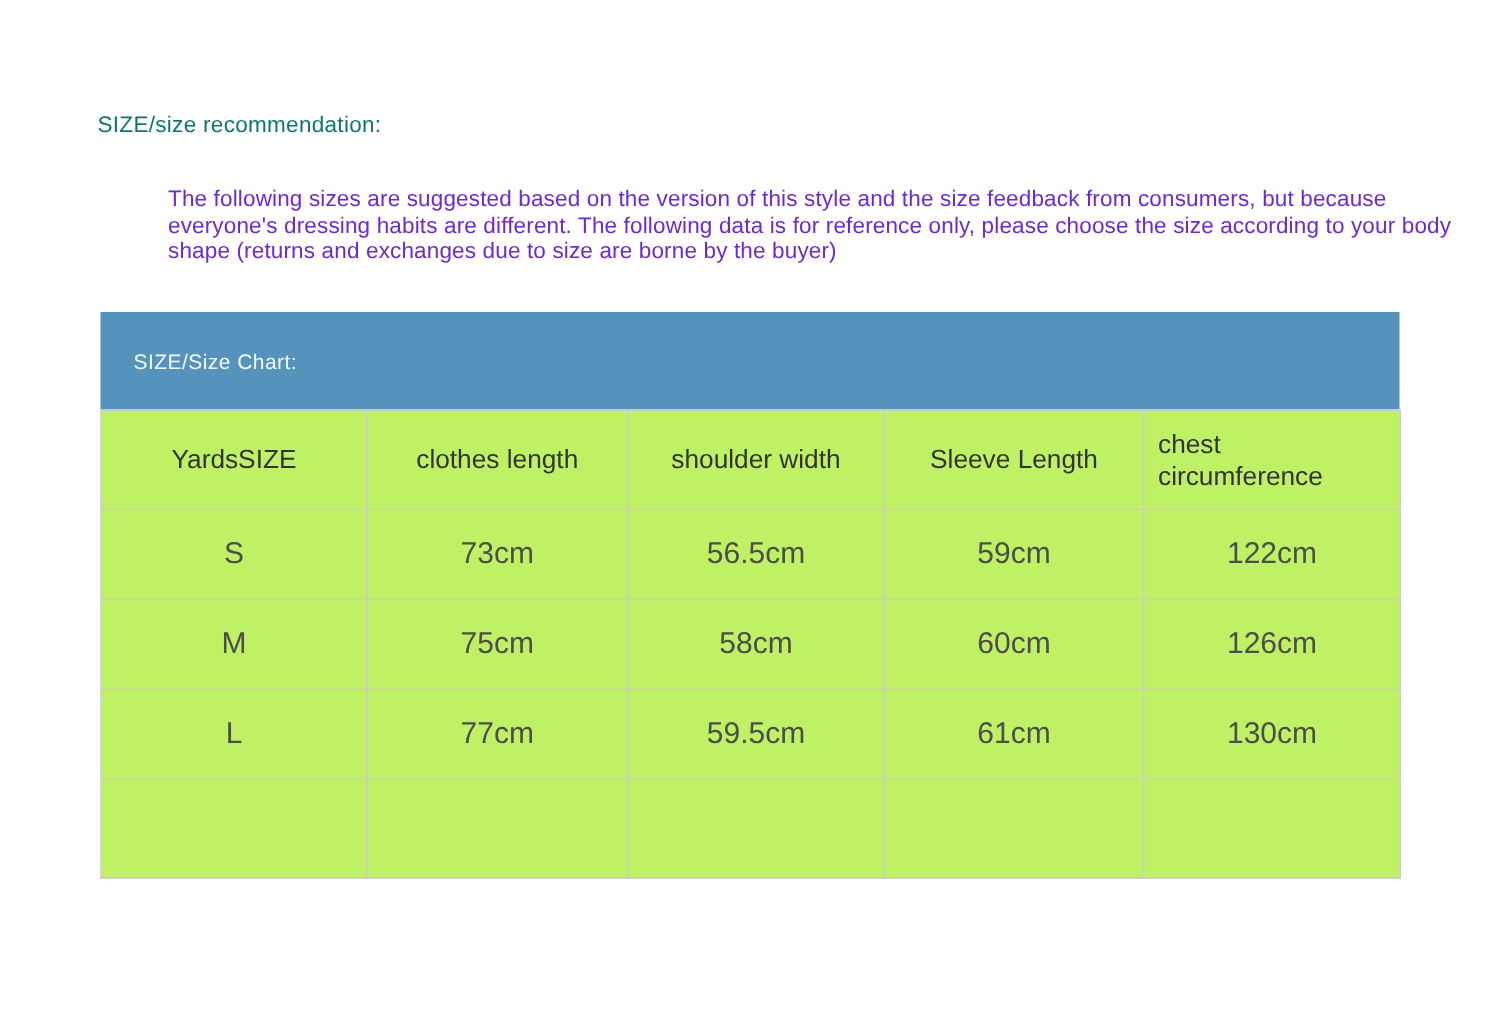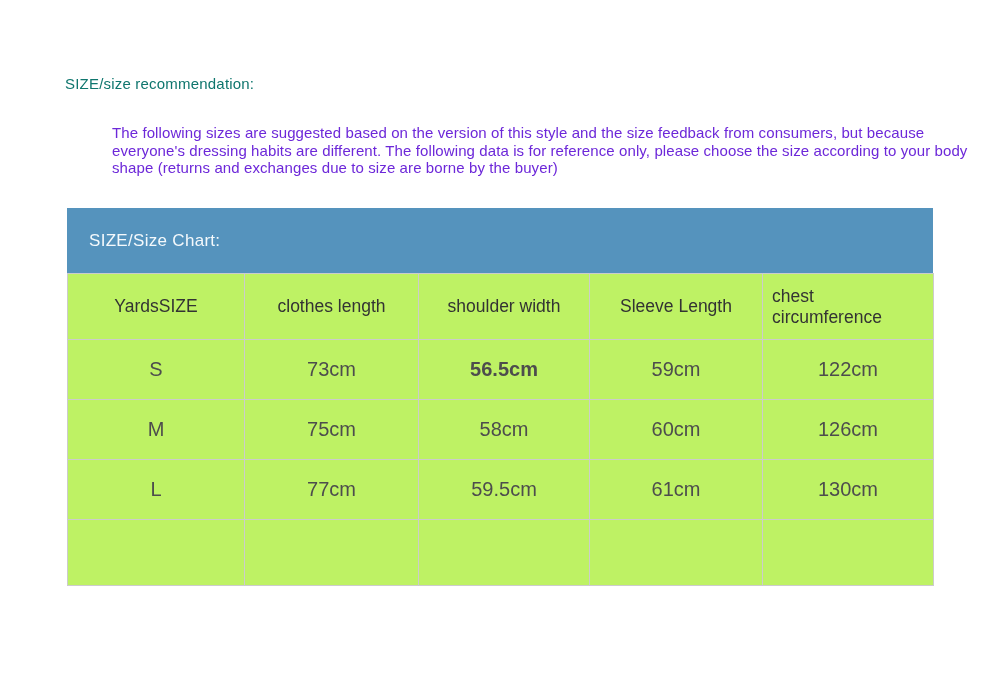--- a/index.html
+++ b/index.html
@@ -39,21 +39,21 @@
     top: 208px;
     width: 866px;
   }
   .chart-title-bar {
     height: 65px;
     display: flex;
     align-items: center;
     padding-left: 22px;
     box-sizing: border-box;
     color: #f4f9fc;
-    font-size: 17px;
+    font-size: 14px;
     letter-spacing: 0.3px;
   }
   table.size-table {
     border-collapse: collapse;
     table-layout: fixed;
     width: 866px;
     background: #bef264;
   }
   .size-table th,
   .size-table td {
@@ -112,21 +112,21 @@
         <th style="border-color: rgb(204, 204, 204);">YardsSIZE</th>
         <th style="border-color: rgb(204, 204, 204); margin-left: 38px;">clothes length</th>
         <th style="border-color: rgb(204, 204, 204);">shoulder width</th>
         <th style="border-color: rgb(204, 204, 204);">Sleeve Length</th>
         <th class="th-left" style="border-color: rgb(204, 204, 204);">chest circumference</th>
       </tr>
 
       <tr>
         <td style="border-color: rgb(204, 204, 204);">S</td>
         <td style="border-color: rgb(204, 204, 204);">73cm</td>
-        <td style="border-color: rgb(204, 204, 204); font-weight: bold;">56.5cm</td>
+        <td style="border-color: rgb(204, 204, 204);">56.5cm</td>
         <td style="border-color: rgb(204, 204, 204);">59cm</td>
         <td style="border-color: rgb(204, 204, 204);">122cm</td>
       </tr>
 
       <tr>
         <td style="border-color: rgb(204, 204, 204);">M</td>
         <td style="border-color: rgb(204, 204, 204);">75cm</td>
         <td style="border-color: rgb(204, 204, 204);">58cm</td>
         <td style="border-color: rgb(204, 204, 204);">60cm</td>
         <td style="border-color: rgb(204, 204, 204);">126cm</td>

